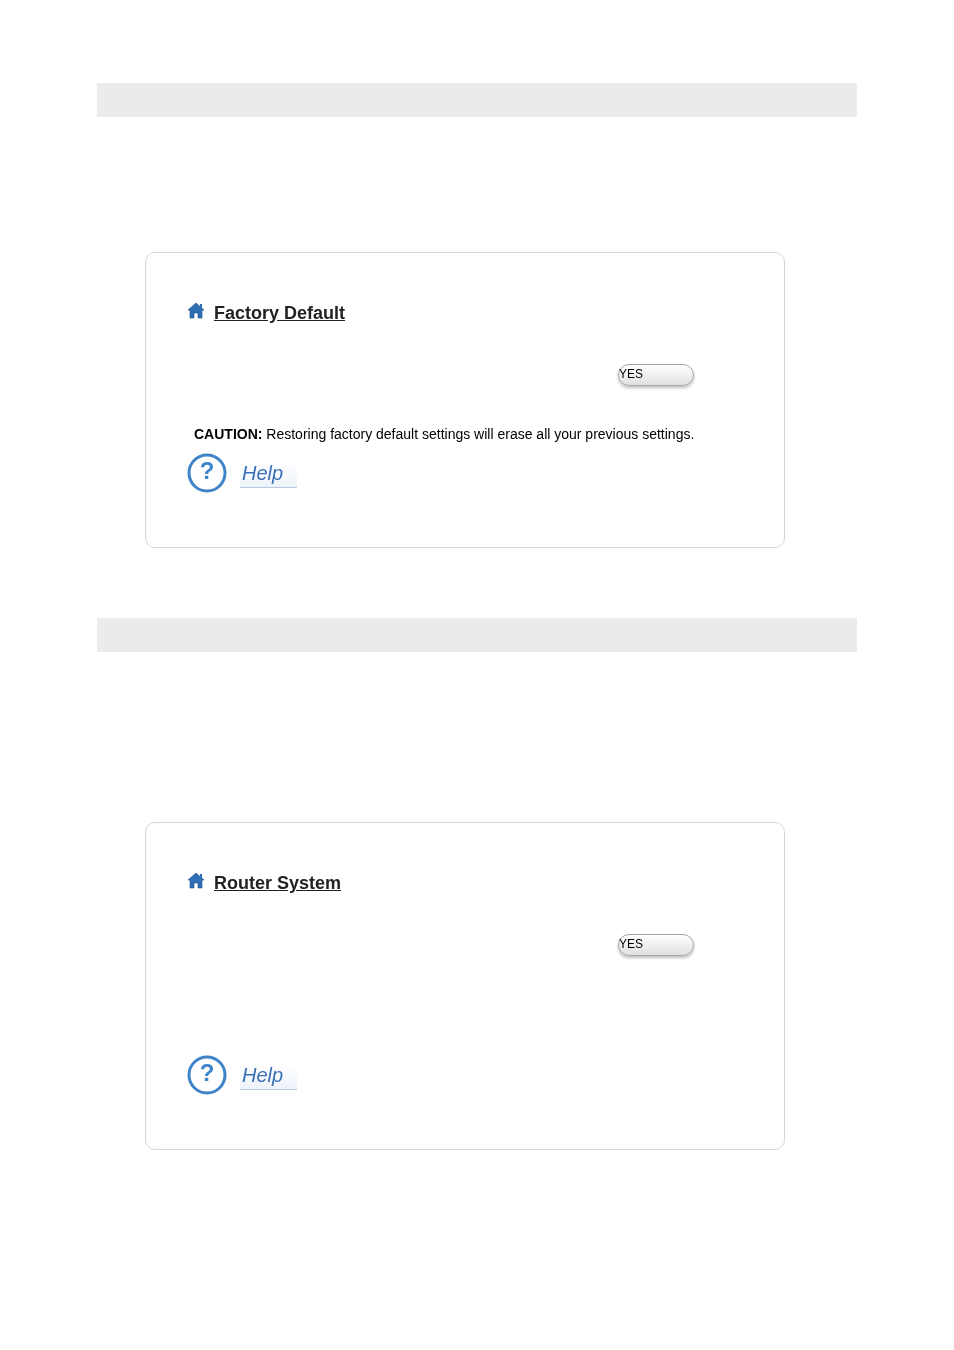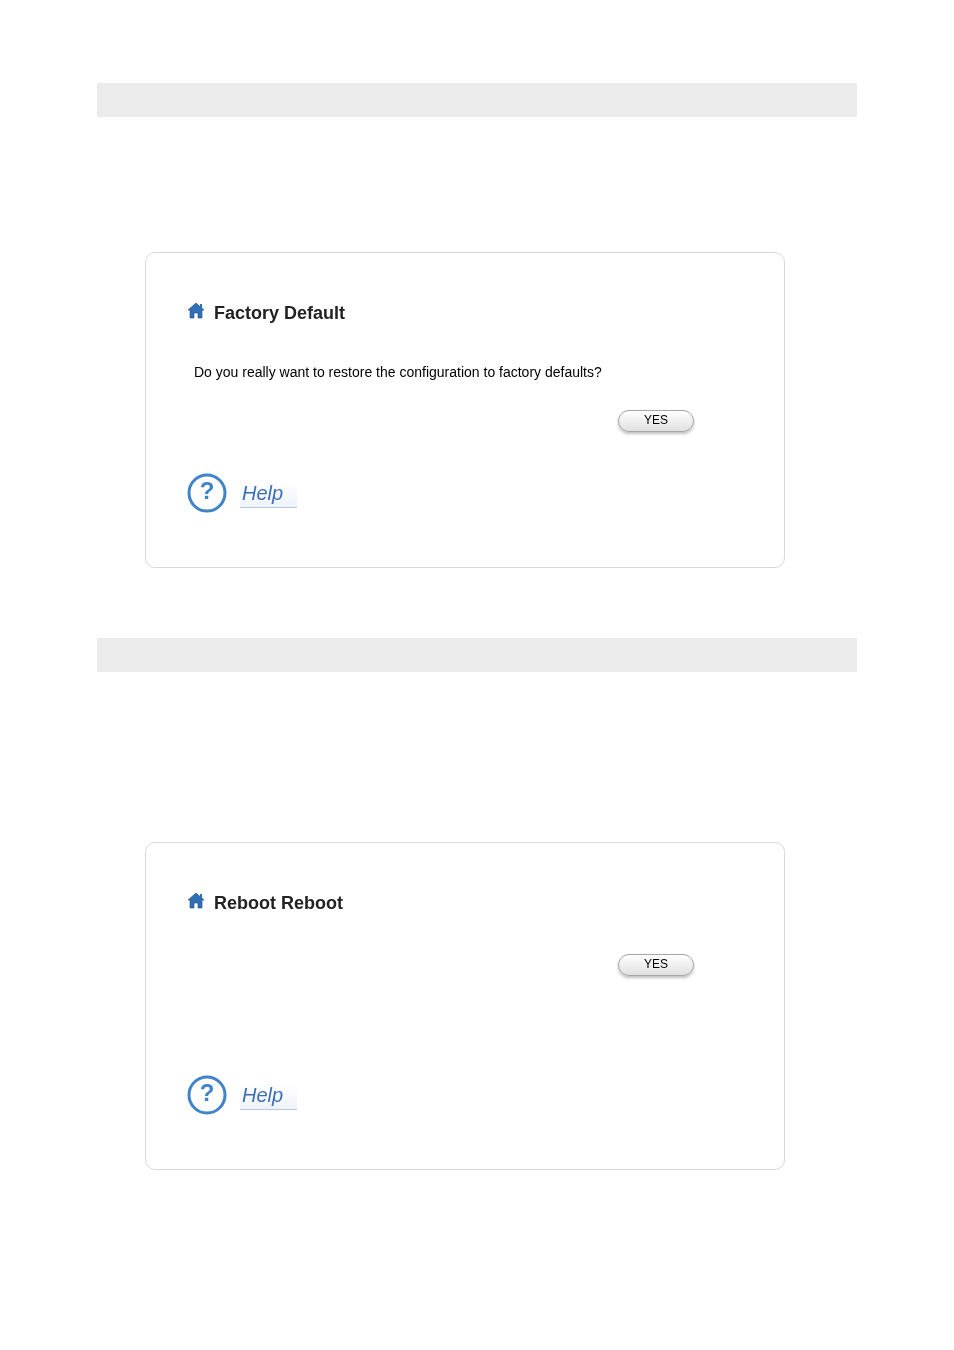--- a/index.html
+++ b/index.html
@@ -25,20 +25,21 @@
     padding:48px 40px 50px 40px;
     box-sizing:border-box;
   }
   .panel-title{
     display:flex;
     align-items:center;
     font-size:18px;
     font-weight:bold;
     color:#222;
     margin-bottom:38px;
+    text-decoration:underline;
   }
   .panel-title .house-icon{
     margin-right:8px;
     flex:0 0 auto;
   }
   .prompt{
     font-size:14px;
     color:#000;
     margin-left:8px;
     margin-bottom:30px;
@@ -46,21 +47,21 @@
   .btn-row{
     display:flex;
     justify-content:flex-end;
     margin-right:50px;
     margin-bottom:40px;
   }
   .pill-button{
     width:74px;
     height:20px;
     border-radius:12px;
-    text-align:center;
+    text-align:left;
     font-size:12px;
     line-height:18px;
     color:#000;
     background:linear-gradient(#ffffff,#e0e0e0);
     border:1px solid #a6a6a6;
     box-shadow:0 2px 3px rgba(0,0,0,0.25);
     cursor:pointer;
   }
   .caution{
     font-size:14px;
@@ -101,26 +102,28 @@
   <div class="panel-title">
     <span class="house-icon">
       <svg width="20" height="20" viewBox="0 0 20 20">
         <path d="M10 2 L18 9 L16 9 L16 17 L12 17 L12 12 L8 12 L8 17 L4 17 L4 9 L2 9 Z" fill="#2f6fb5" stroke="#184b86" stroke-width="0.6"></path>
         <rect x="14" y="3" width="2" height="4" fill="#2f6fb5"></rect>
       </svg>
     </span>
     <span>Factory Default</span>
   </div>
 
-  <div class="prompt">Do you really want to restore the configuration to factory defaults?</div>
 
   <div class="btn-row">
     <div class="pill-button">YES</div>
   </div>
 
+  <div class="caution">
+    <b>CAUTION:</b><span> Restoring factory default settings will erase all your previous settings.</span>
+  </div>
 
   <div class="help-row">
     <span class="help-icon-wrap">
       <svg width="42" height="42" viewBox="0 0 42 42">
         <circle cx="21" cy="21" r="18" fill="#ffffff" stroke="#3f83c9" stroke-width="3"></circle>
         <text x="21" y="27" text-anchor="middle" font-family="Arial" font-size="24" font-weight="bold" fill="#3f83c9">?</text>
       </svg>
     </span>
     <span class="help-label">Help</span>
   </div>
@@ -131,21 +134,21 @@
 <div class="gap3"></div>
 
 <div class="panel">
   <div class="panel-title">
     <span class="house-icon">
       <svg width="20" height="20" viewBox="0 0 20 20">
         <path d="M10 2 L18 9 L16 9 L16 17 L12 17 L12 12 L8 12 L8 17 L4 17 L4 9 L2 9 Z" fill="#2f6fb5" stroke="#184b86" stroke-width="0.6"></path>
         <rect x="14" y="3" width="2" height="4" fill="#2f6fb5"></rect>
       </svg>
     </span>
-    <span>Reboot Reboot</span>
+    <span>Router System</span>
   </div>
 
 
   <div class="btn-row">
     <div class="pill-button">YES</div>
   </div>
 
   <div style="height:54px"></div>
 
   <div class="help-row">

